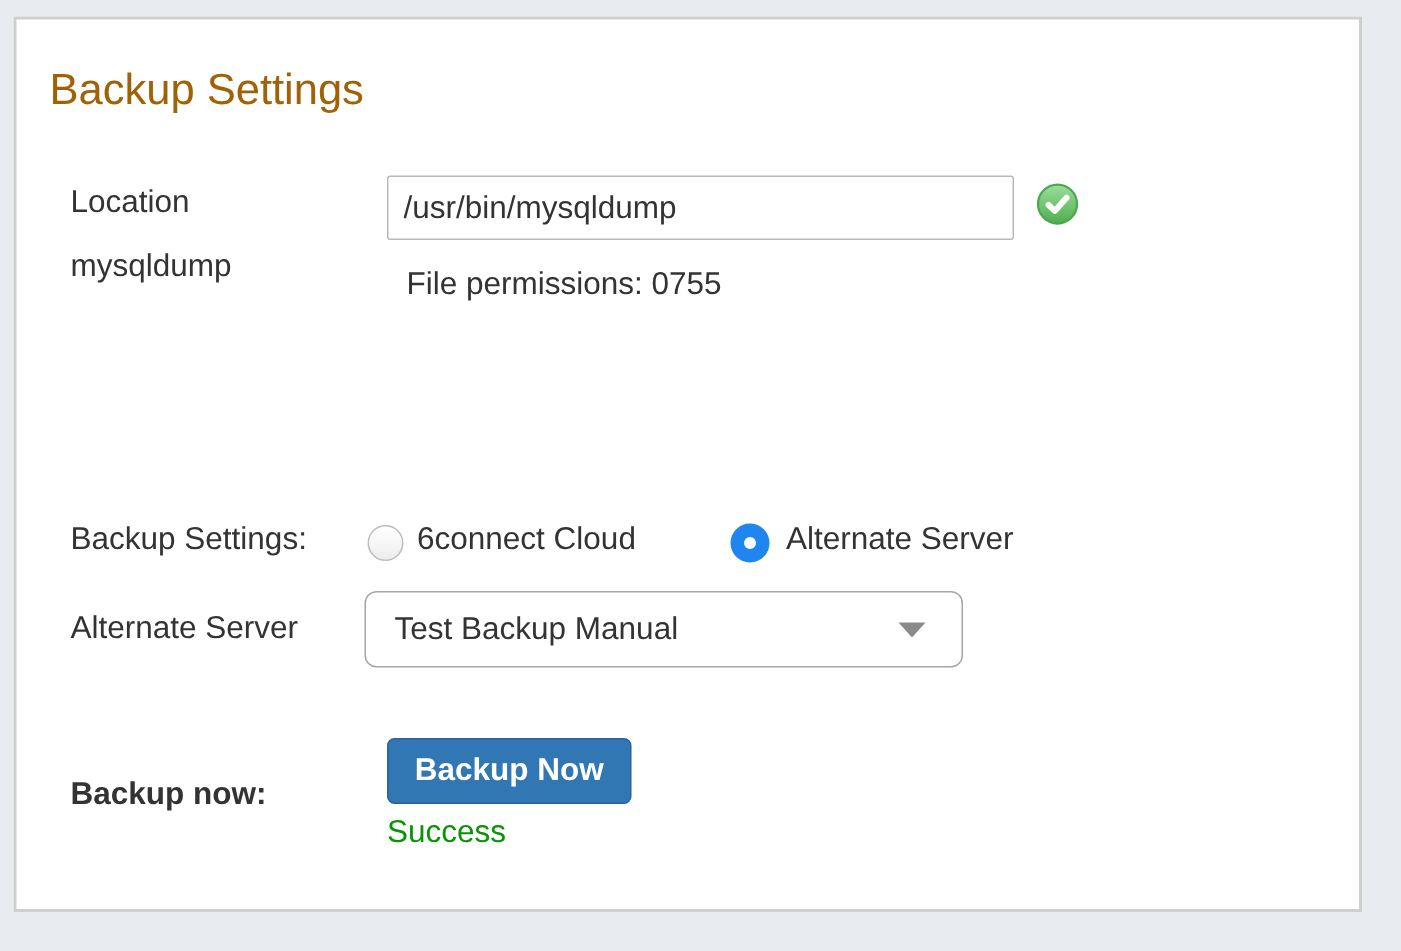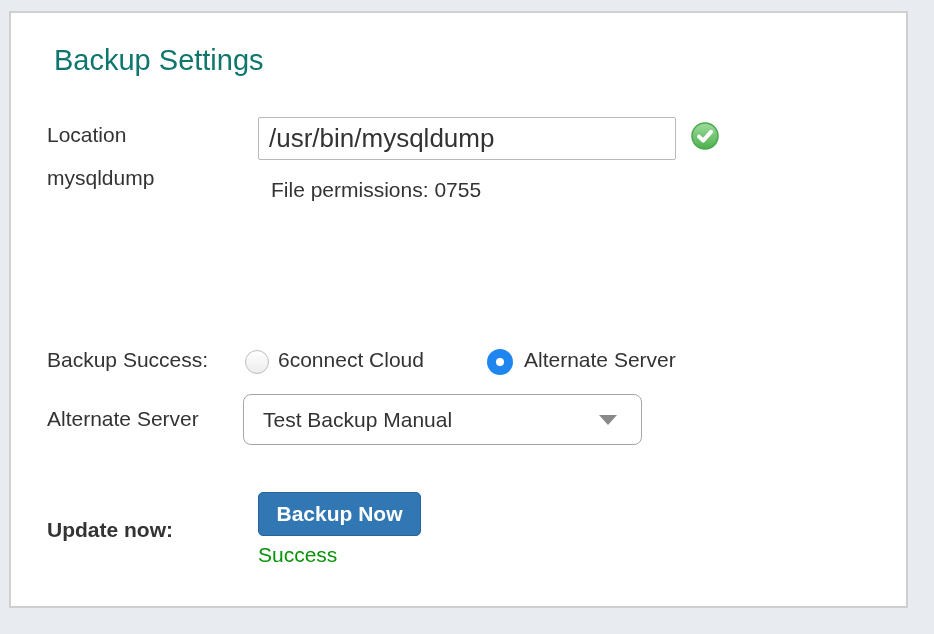--- a/index.html
+++ b/index.html
@@ -22,37 +22,37 @@
   .panel {
     position: absolute;
     left: 9px; top: 11px;
     width: 899px; height: 597px;
     background: #ffffff;
     border: 2px solid #cfcfcf;
   }
   .panel > * { position: absolute; }
 
   .title {
-    left: 43px; top: 31px;
+    left: 22px; top: 31px;
     font-size: 29px;
-    color: #0f766e;
+    color: #a16207;
   }
   .field-label {
     left: 36px; top: 100px;
     width: 175px;
     font-size: 21px;
     line-height: 43px;
   }
   .path-input {
     left: 247px; top: 104px;
     width: 418px; height: 43px;
     border: 1px solid #b9b9b9;
     border-radius: 2px;
     font-family: "Liberation Sans", sans-serif;
-    font-size: 26px;
+    font-size: 21px;
     color: #333;
     padding: 0 10px;
     outline: none;
   }
   .check-icon {
     left: 680px; top: 109px;
     width: 28px; height: 28px;
   }
   .perm-note {
     left: 247px; top: 165px;
@@ -165,34 +165,34 @@
       </linearGradient>
     </defs>
     <circle cx="14" cy="14" r="13" fill="url(#greenGrad)" stroke="#4aa94c" stroke-width="1.5"></circle>
     <path d="M8 14.6 L12.2 18.6 L20 9.8" fill="none" stroke="#ffffff" stroke-width="4" stroke-linecap="round" stroke-linejoin="round"></path>
   </svg>
 
   <div class="perm-note">File permissions: 0755</div>
 
 
 
-  <div class="radio-row-label">Backup Success:</div>
+  <div class="radio-row-label">Backup Settings:</div>
 
   <div class="radio off"></div>
   <div class="radio-label cloud">6connect Cloud</div>
 
   <div class="radio on"></div>
   <div class="radio-label alt">Alternate Server</div>
 
   <div class="alt-server-label">Alternate Server</div>
 
   <div class="select-box">
     <div class="select-value">Test Backup Manual</div>
     <div class="select-arrow"></div>
   </div>
 
-  <div class="backup-now-label">Update now:</div>
+  <div class="backup-now-label">Backup now:</div>
 
   <button class="btn backup-now-btn">Backup Now</button>
 
   <div class="success-text">Success</div>
 
 </div>
 
 </body></html>

